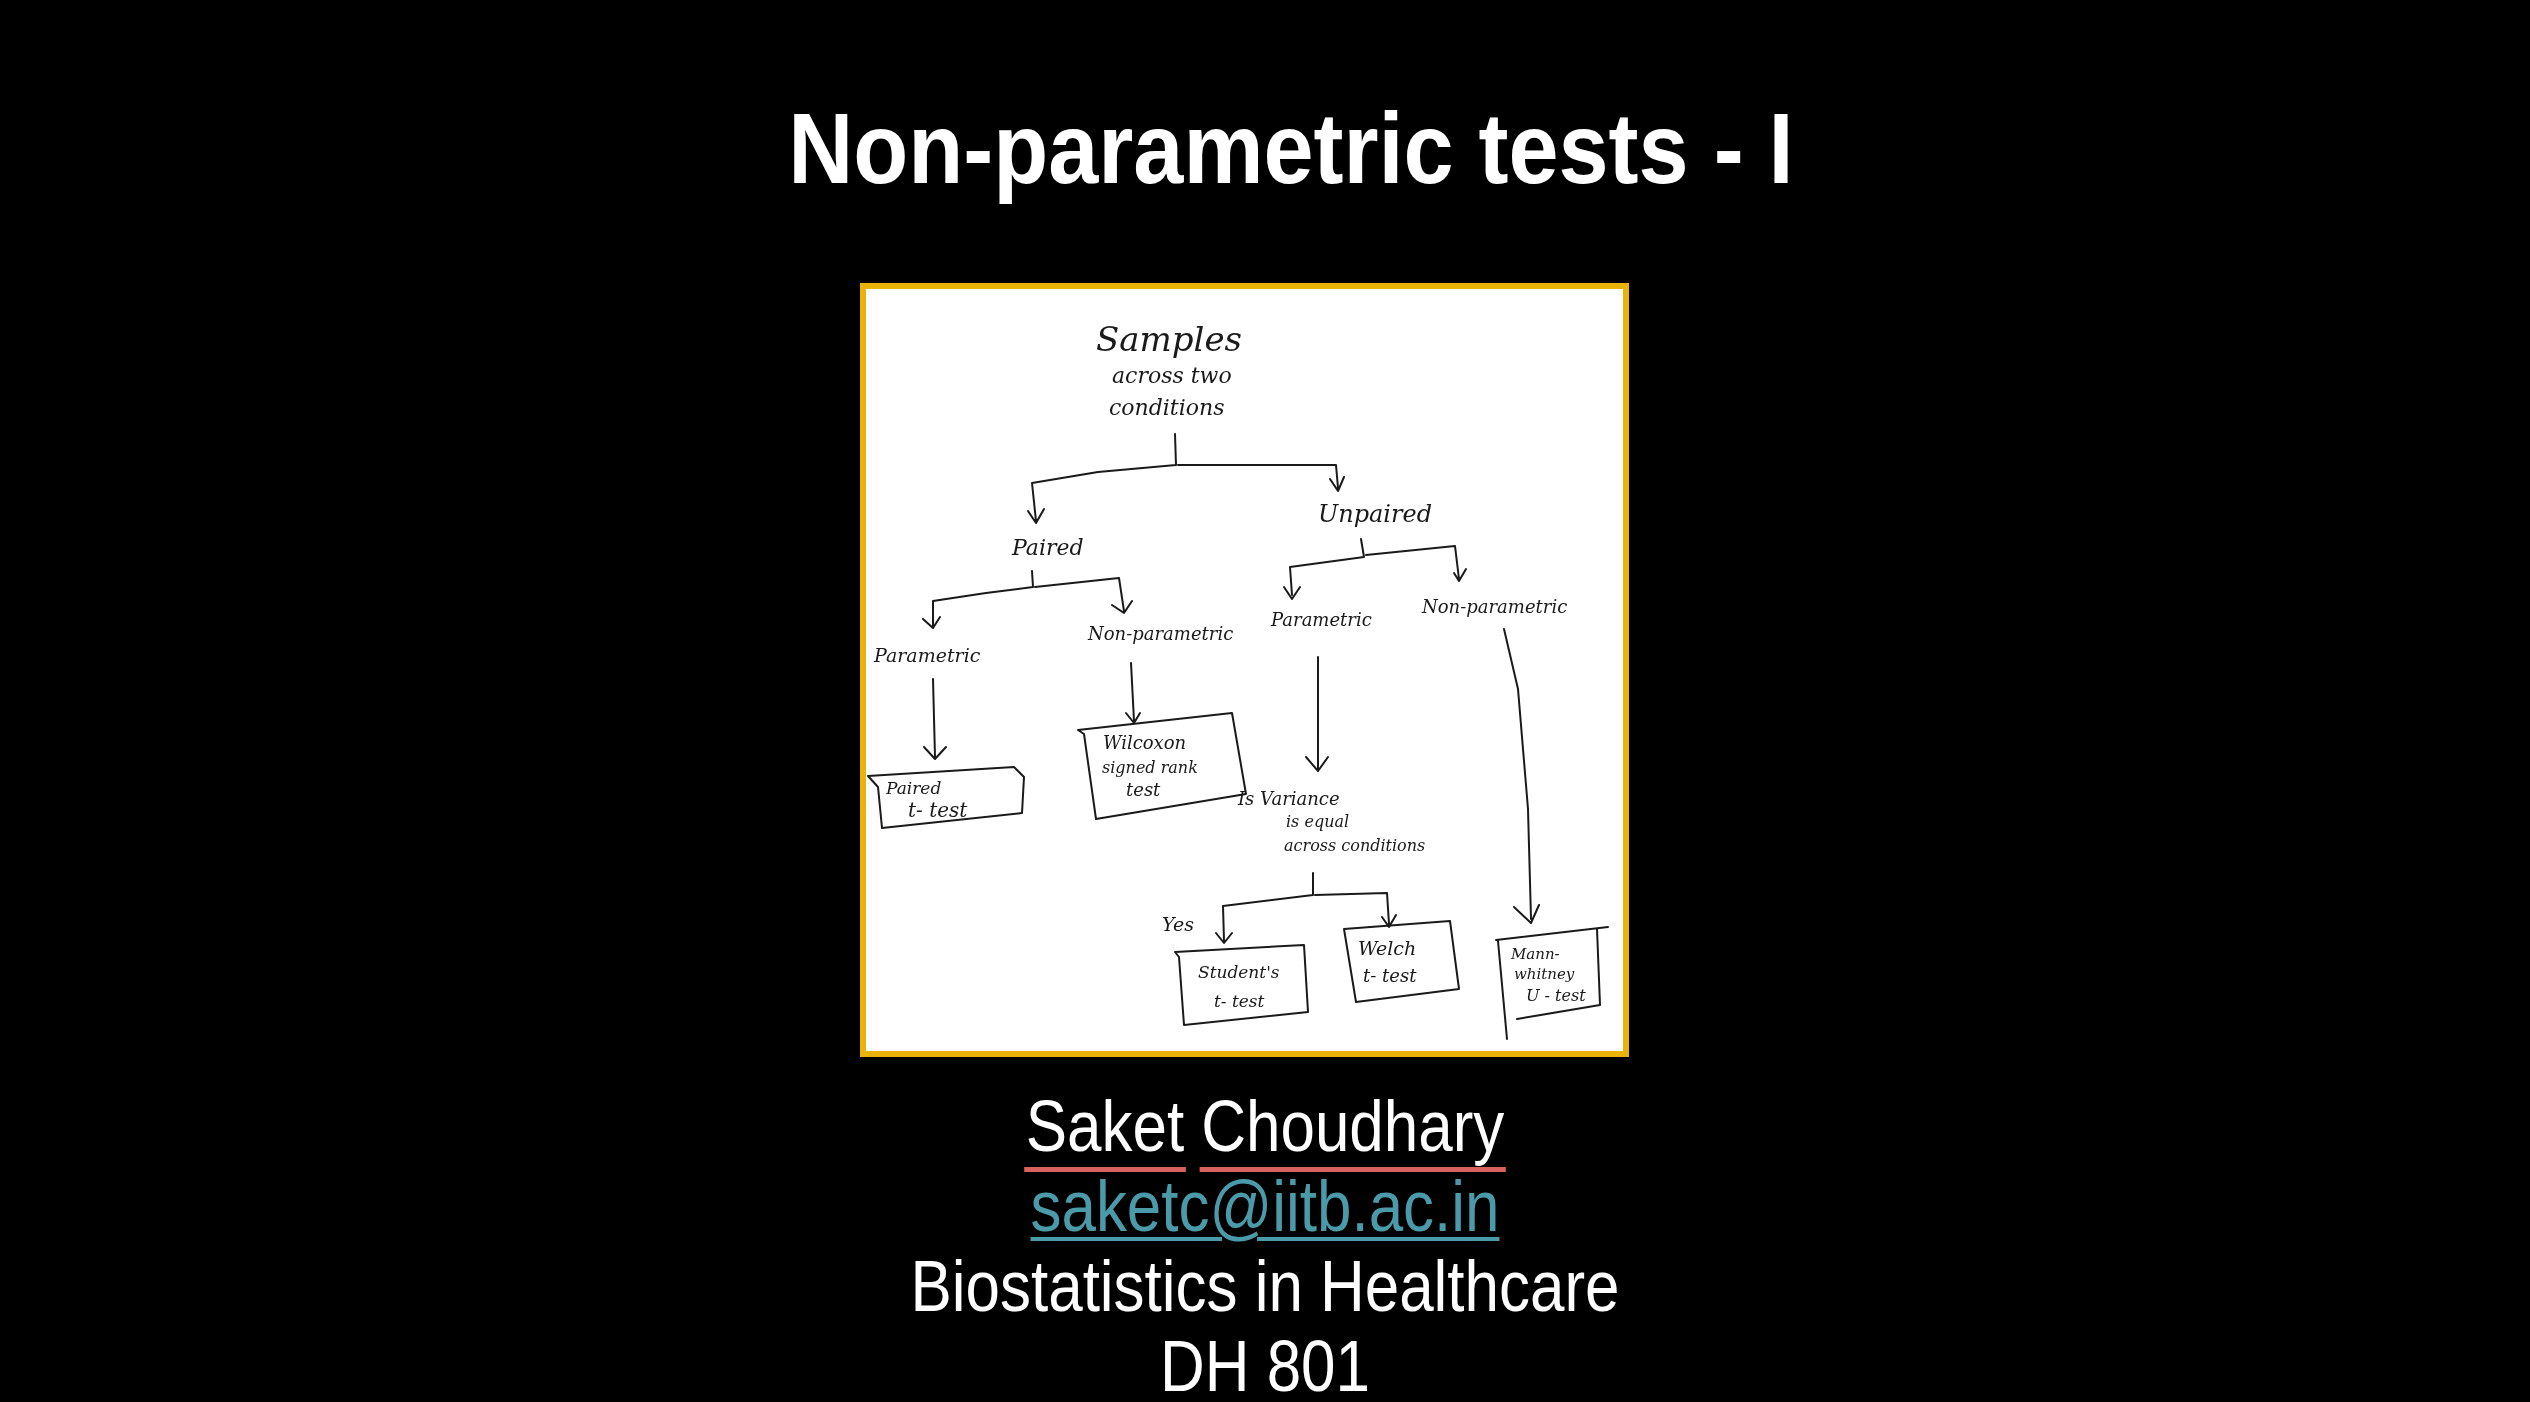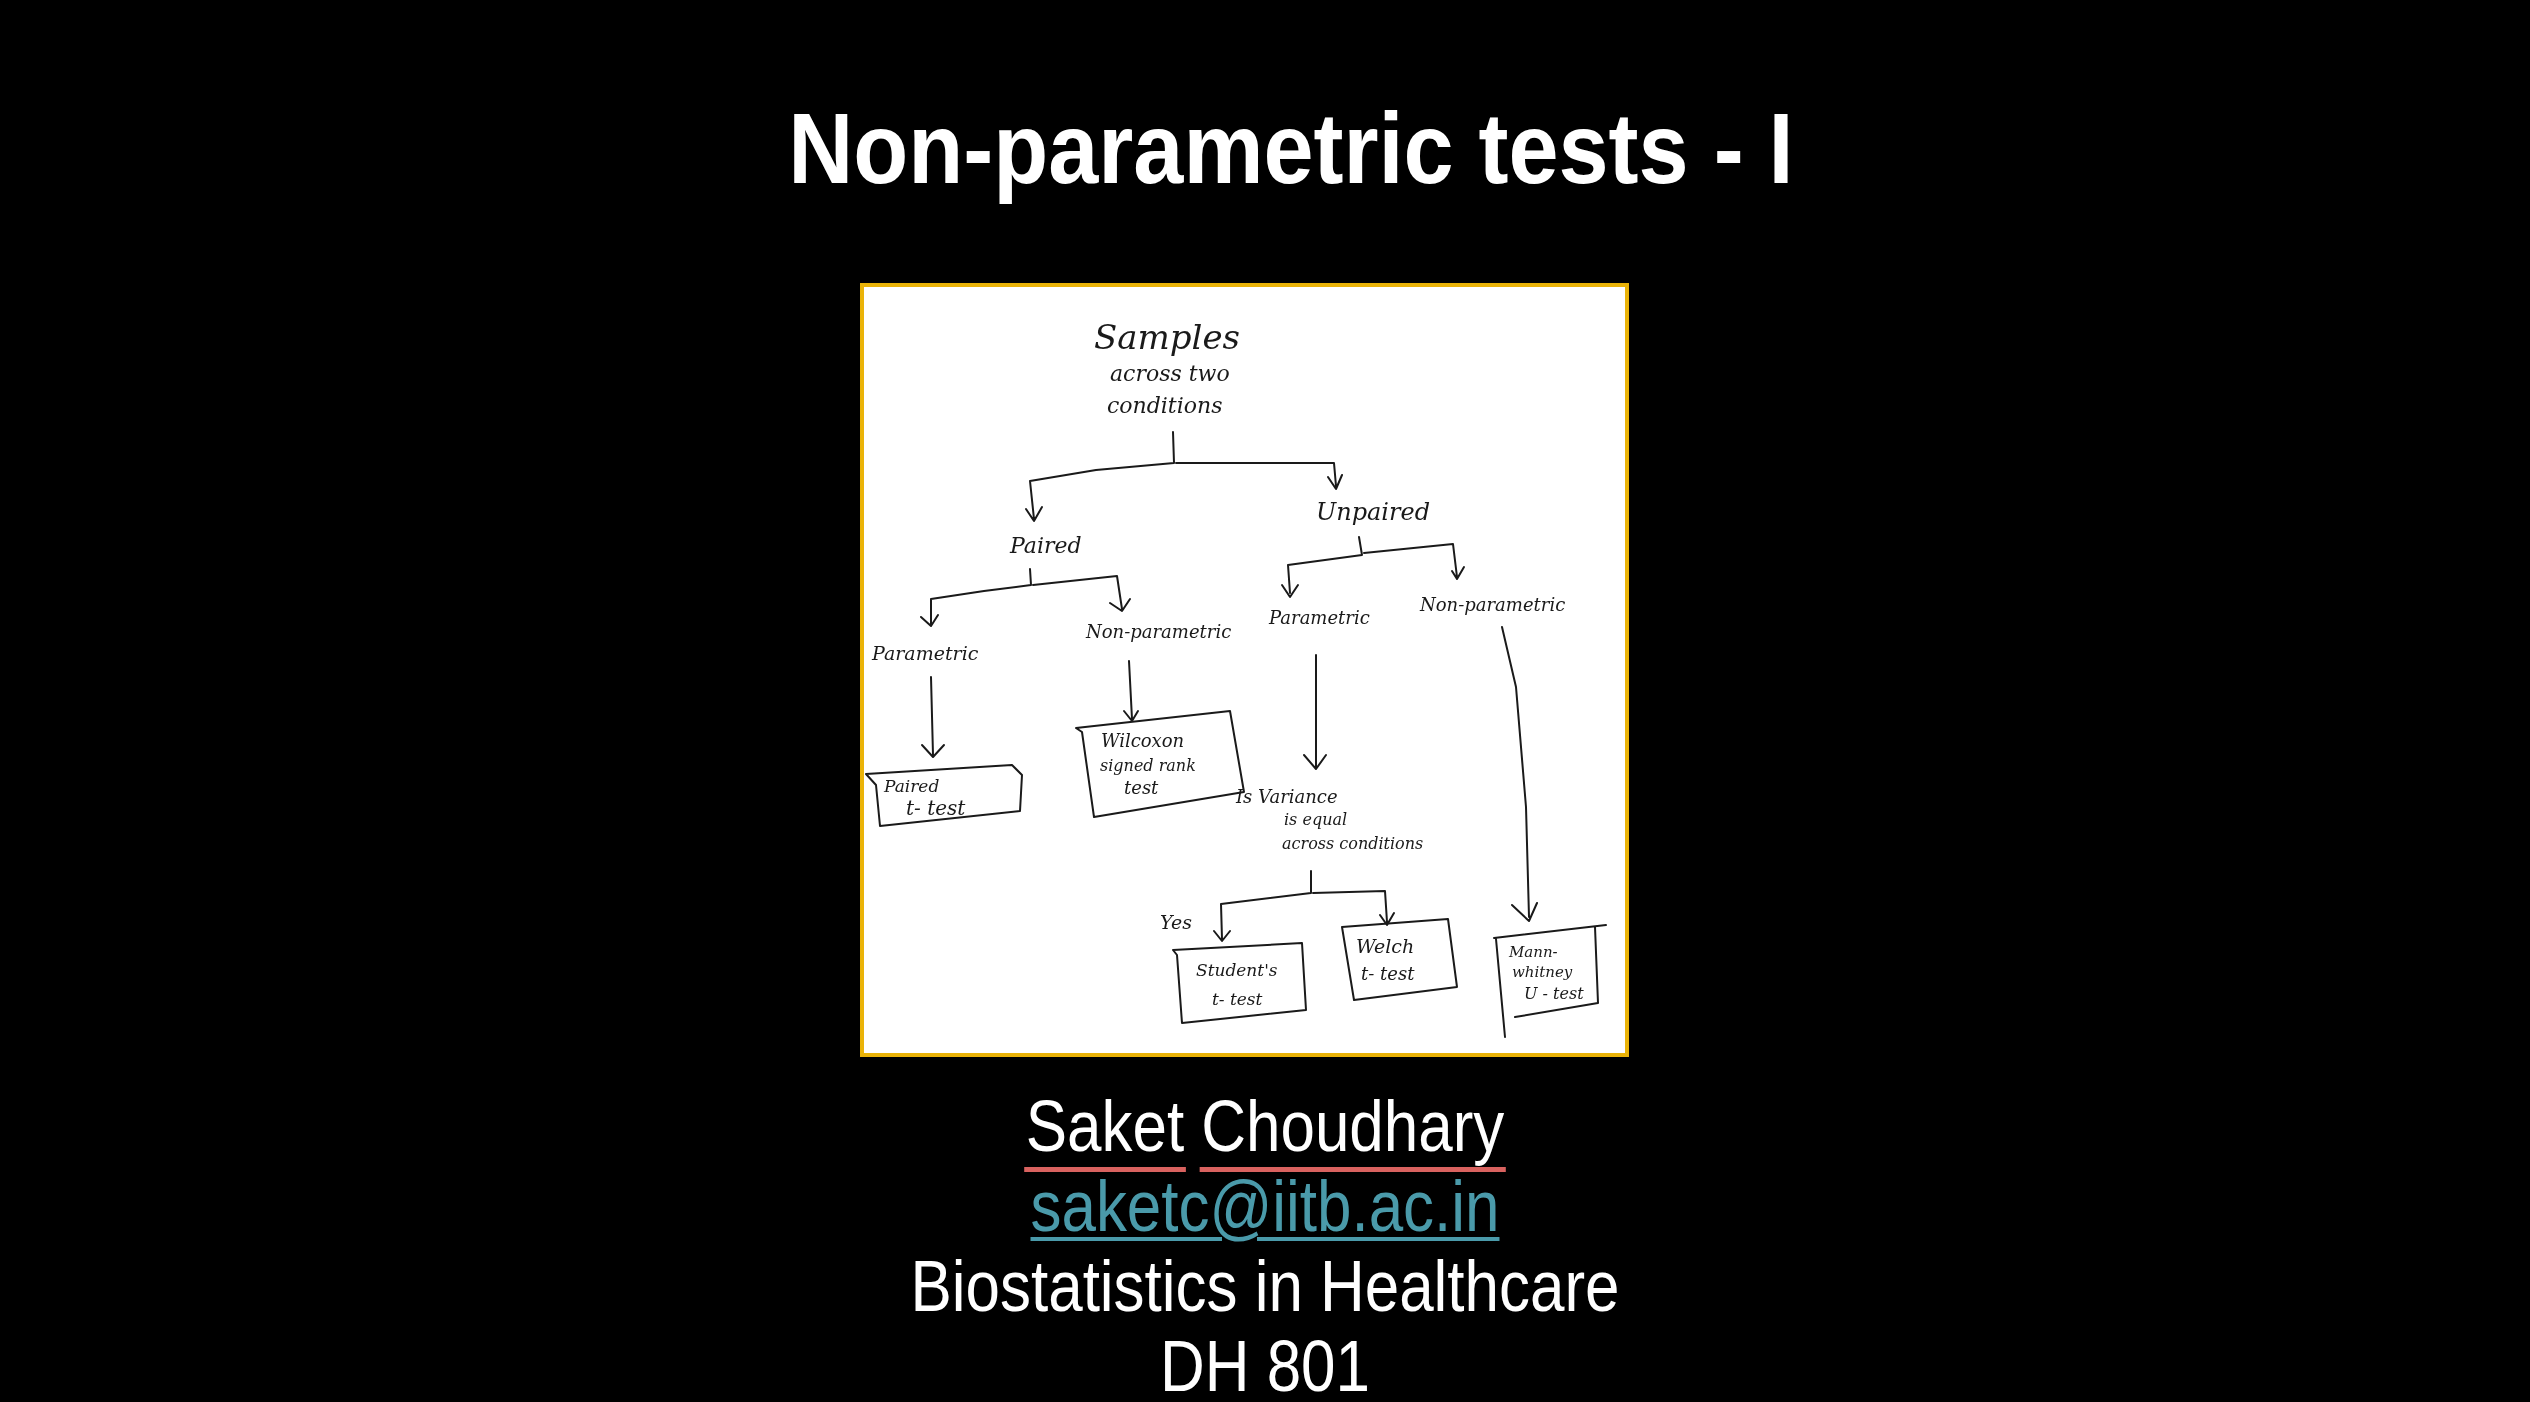--- a/index.html
+++ b/index.html
@@ -38,21 +38,21 @@
       margin: 0;
     }
     .figure {
       position: absolute;
       left: 860px;
       top: 283px;
       width: 769px;
       height: 774px;
       background: #ffffff;
       box-sizing: border-box;
-      border: 4px solid #eab308;
+      border: 6px solid #eab308;
     }
     .figure svg {
       position: absolute;
       left: 0; top: 0;
       width: 769px; height: 774px;
     }
     .figure svg .ink {
       fill: none;
       stroke: #1a1a1a;
       stroke-width: 2;

